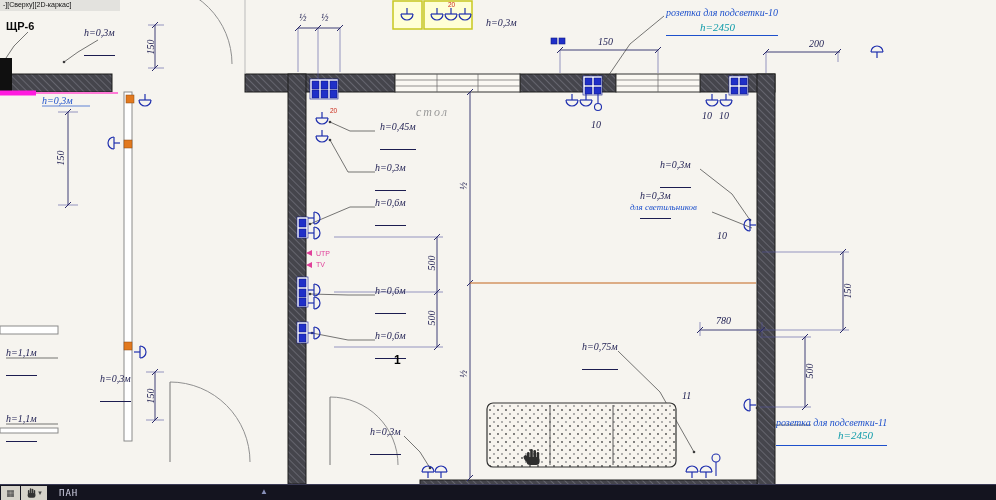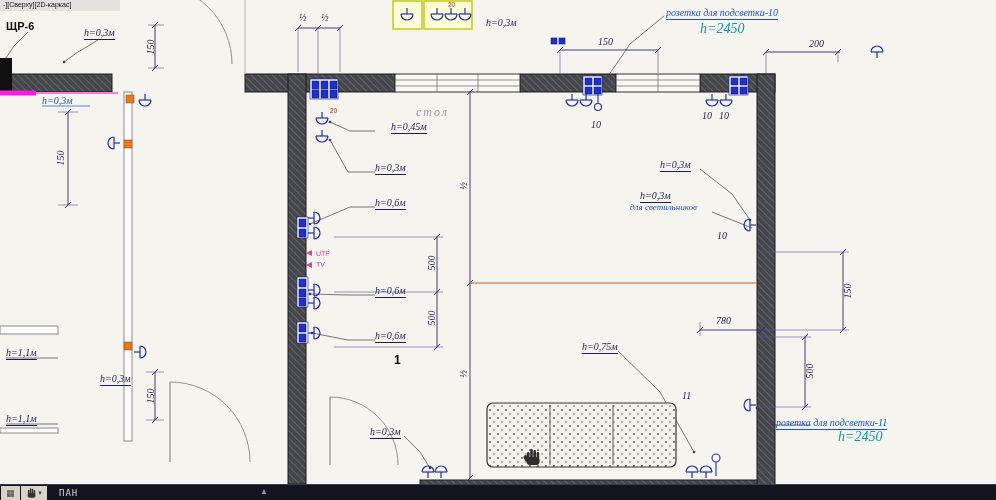--- a/index.html
+++ b/index.html
@@ -1,23 +1,23 @@
 <!DOCTYPE html>
 <html><head>
 <meta charset="utf-8">
 <style>
   html,body{margin:0;padding:0;background:#dcdcdc;}
   #canvas{position:relative;width:996px;height:500px;background:#f6f4ef;overflow:hidden;
           font-family:"Liberation Sans",sans-serif;}
   svg.draw{position:absolute;left:0;top:0;}
   .lbl{position:absolute;font-family:"Liberation Serif",serif;font-style:italic;font-size:10px;
        line-height:1;color:#1c1c50;white-space:nowrap;z-index:5;}
-  .u{border-bottom:1px solid currentColor;padding-bottom:1px;}
+  .u{border-bottom:1px solid currentColor;padding-bottom:17px;}
   .blue{color:#1d50cc;}
-  .cyan{color:#0b9aa8;font-size:14px;}
+  .cyan{color:#0b9aa8;font-size:11px;}
   .gray{color:#9a9a9a;font-size:12px;letter-spacing:2px;}
   .pink{color:#e0409a;font-size:7px;font-style:normal;font-family:"Liberation Sans",sans-serif;}
   .red{color:#cc2a1a;font-size:6.5px;font-style:normal;font-family:"Liberation Sans",sans-serif;}
   .dim{position:absolute;font-family:"Liberation Serif",serif;font-style:italic;font-size:10px;
        color:#1c1c50;white-space:nowrap;z-index:5;}
   .vrot{transform:translate(-50%,-50%) rotate(-90deg);}
   .panel-lbl{position:absolute;font:bold 11px "Liberation Sans",sans-serif;color:#0a0a0a;z-index:5;}
   .callout{position:absolute;font:bold 12px "Liberation Sans",sans-serif;color:#000;z-index:5;}
   .vbar{position:absolute;left:0;top:0;width:120px;height:11px;background:#e3e2de;color:#111;
         font:7px "Liberation Sans",sans-serif;padding:1px 3px;box-sizing:border-box;z-index:6;}
@@ -338,21 +338,21 @@
 
   <span class="dim" style="left:299px;top:12px">½</span>
   <span class="dim" style="left:321px;top:12px">½</span>
   <span class="lbl" style="left:486px;top:18px">h=0,3м</span>
   <span class="dim" style="left:598px;top:36px">150</span>
   <span class="lbl u blue" style="left:666px;top:8px">розетка для подсветки-10</span>
   <span class="lbl cyan" style="left:700px;top:22px">h=2450</span>
   <span class="dim" style="left:809px;top:38px">200</span>
 
   <span class="lbl gray" style="left:416px;top:106px">стол</span>
-  <span class="lbl u" style="left:391px;top:122px">h=0,45м</span>
+  <span class="lbl u" style="left:380px;top:122px">h=0,45м</span>
   <span class="lbl u" style="left:375px;top:163px">h=0,3м</span>
   <span class="lbl u" style="left:375px;top:198px">h=0,6м</span>
   <span class="pink lbl" style="left:316px;top:250px">UTP</span>
   <span class="pink lbl" style="left:316px;top:261px">TV</span>
   <span class="lbl u" style="left:375px;top:286px">h=0,6м</span>
   <span class="lbl u" style="left:375px;top:331px">h=0,6м</span>
   <span class="callout" style="left:394px;top:353px">1</span>
   <span class="dim vrot" style="left:463px;top:186px">½</span>
   <span class="dim vrot" style="left:463px;top:374px">½</span>
   <span class="dim vrot" style="left:431px;top:263px">500</span>

